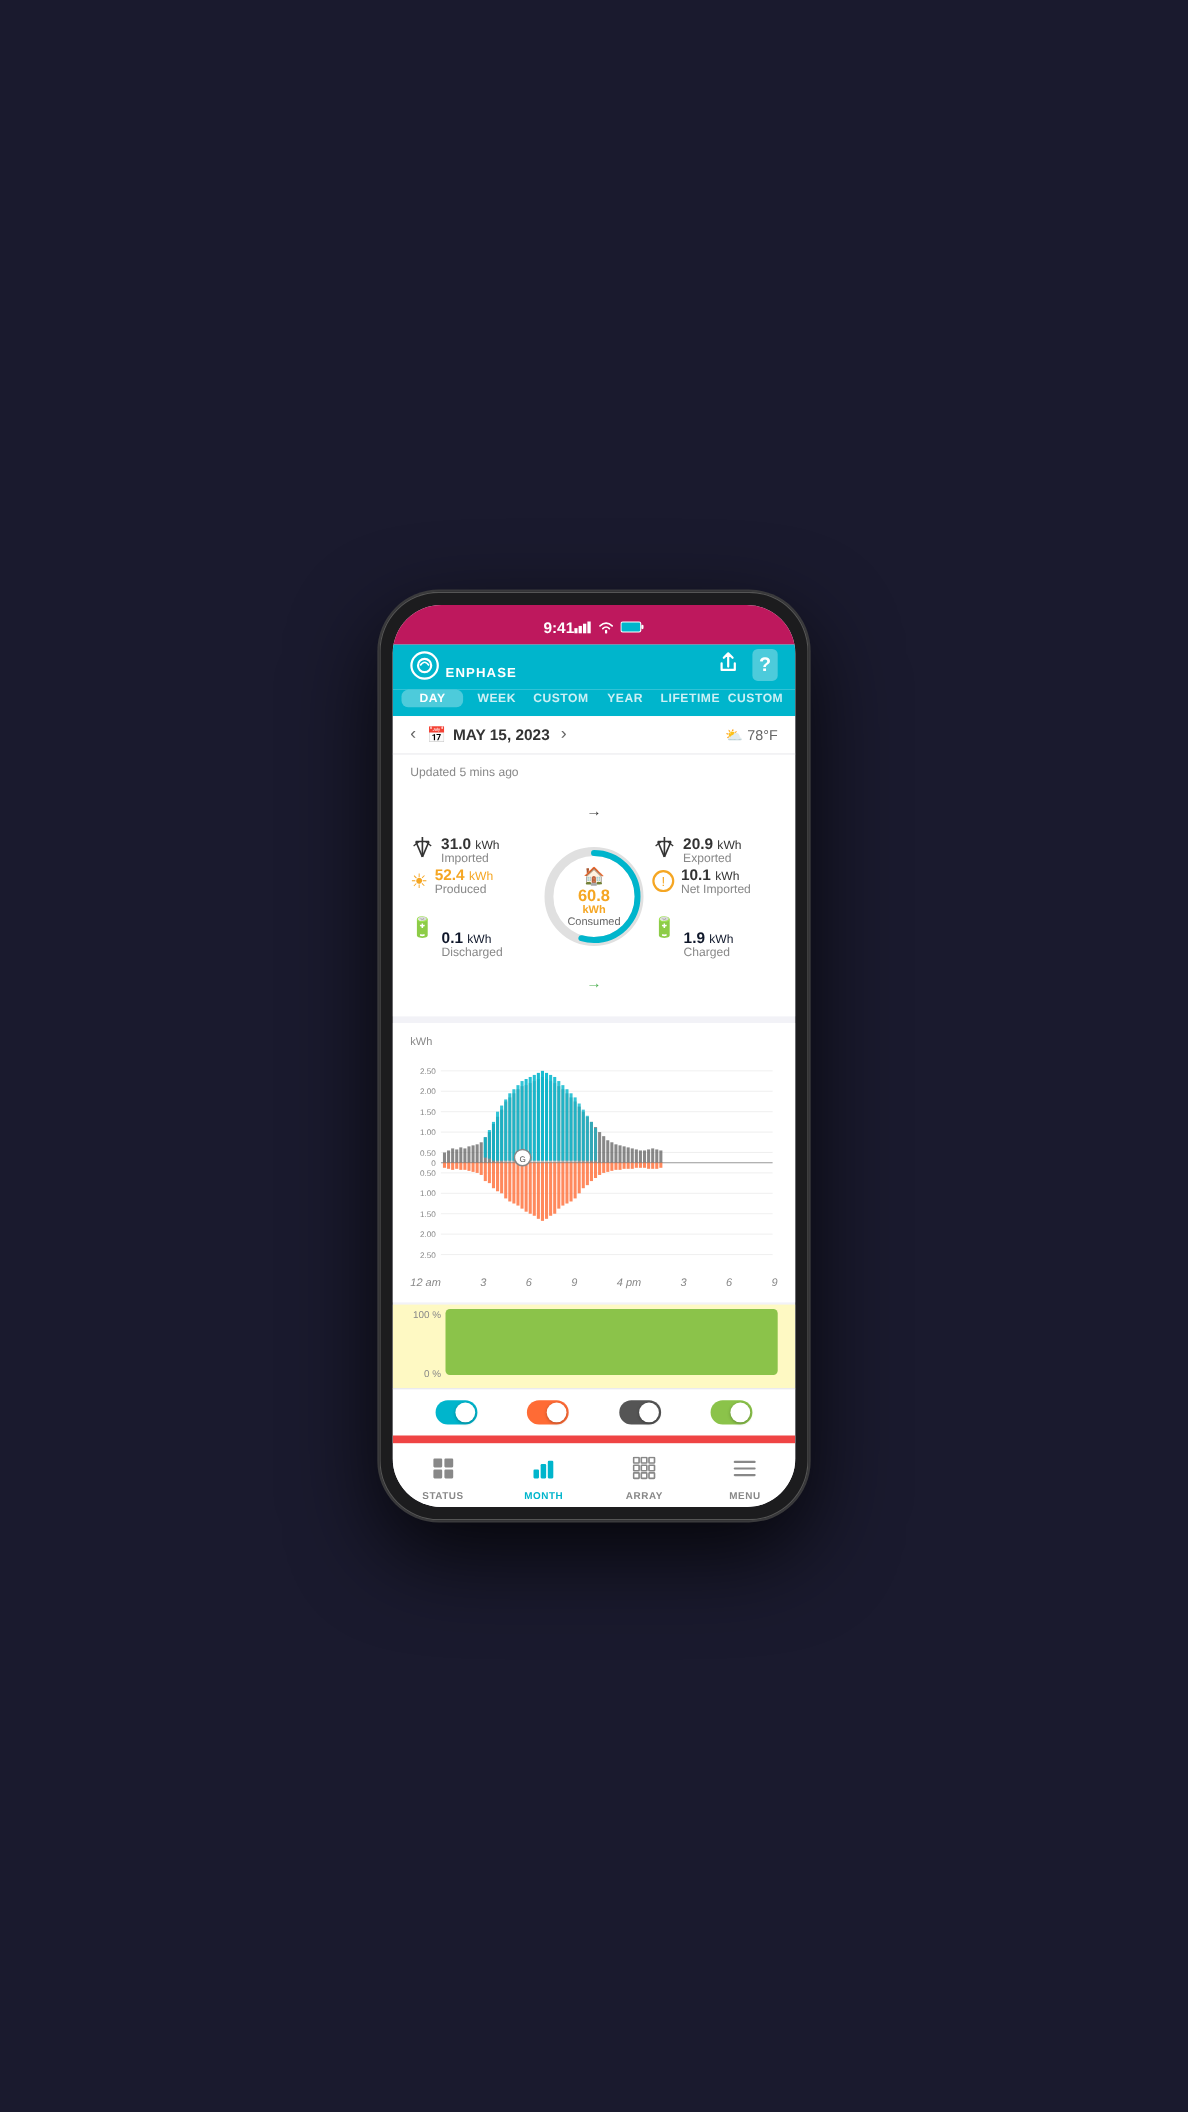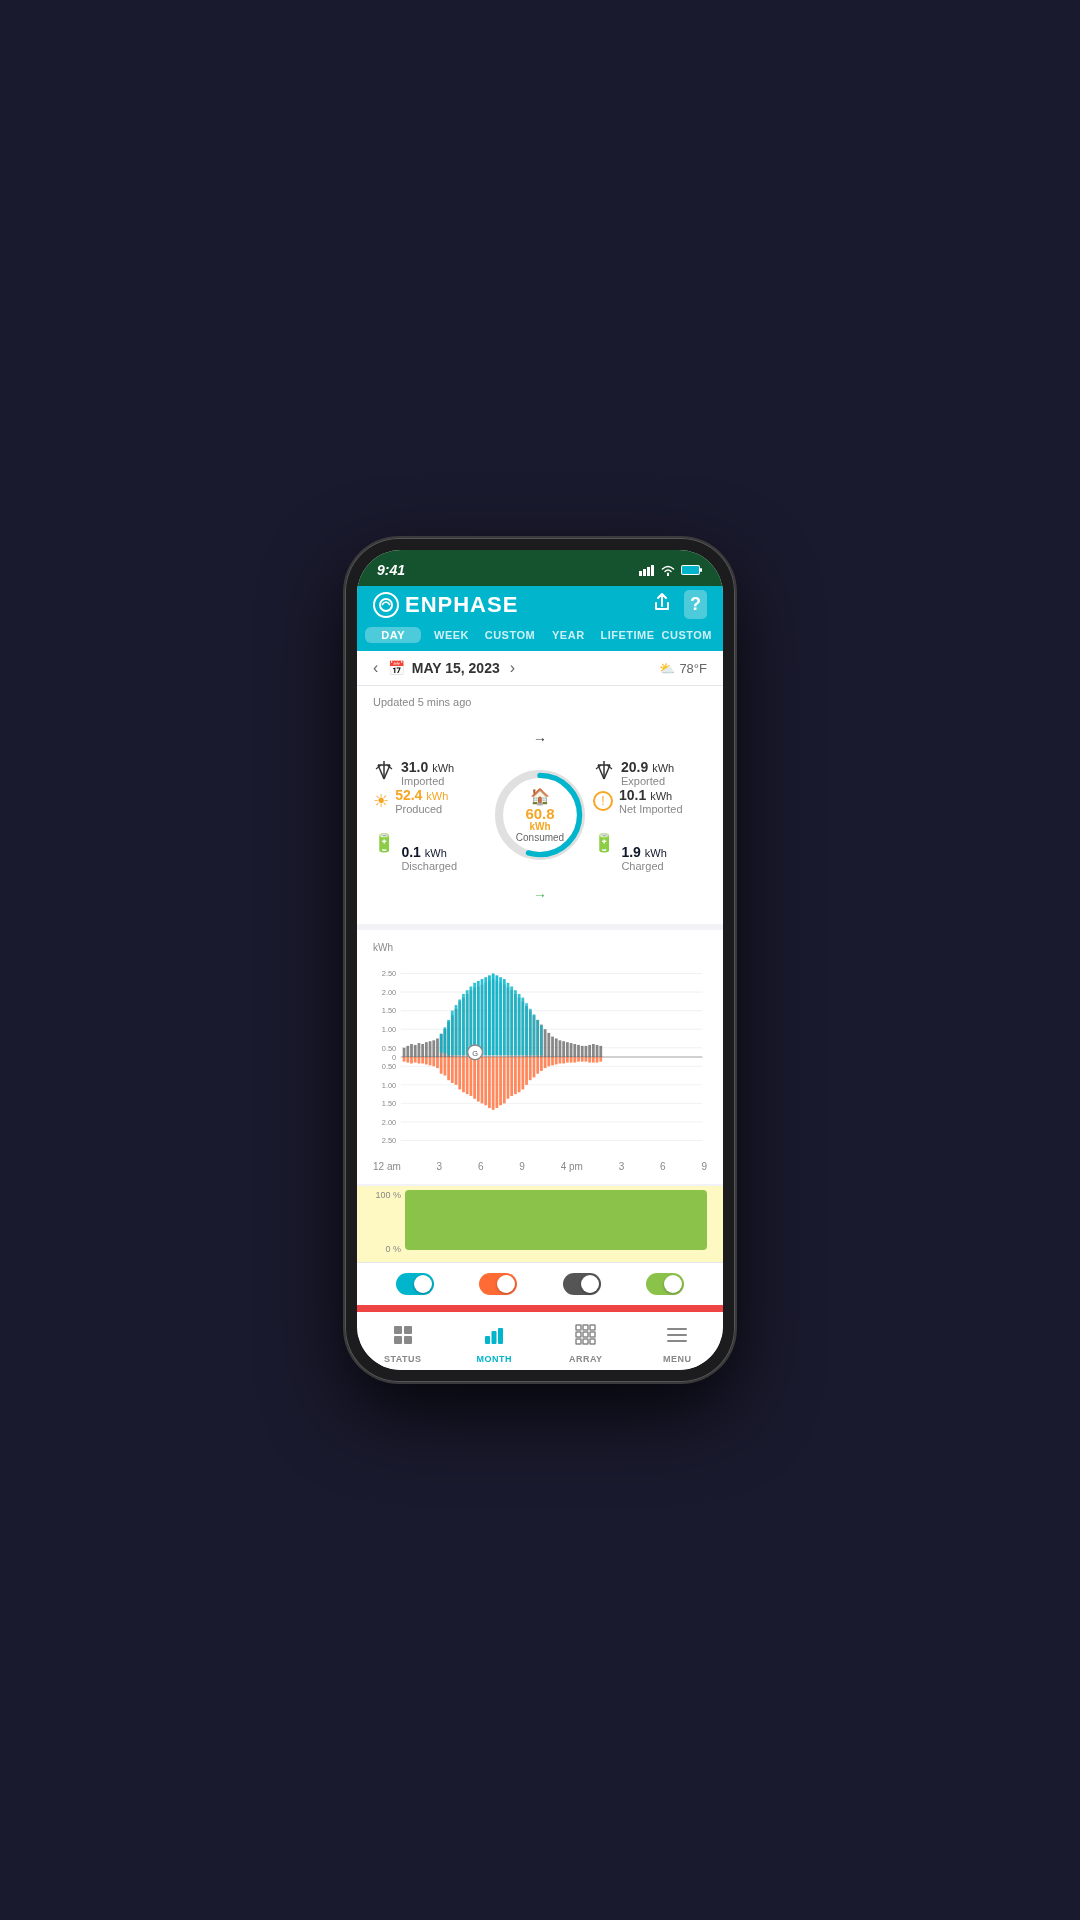--- a/index.html
+++ b/index.html
@@ -25,47 +25,46 @@
       width: 100%;
       height: 100%;
       background: #f2f2f7;
       border-radius: 44px;
       overflow: hidden;
       display: flex;
       flex-direction: column;
     }
     
     .status-bar {
-      background: #14532d;
+      background: #be185d;
       color: white;
       display: flex;
-      justify-content: space-between;
+      justify-content: center;
       align-items: center;
       padding: 8px 20px 4px;
       font-size: 12px;
       font-weight: 600;
       min-height: 36px;
-      font-style: italic;
     }
     .status-time { font-size: 14px; font-weight: 700; }
     .status-icons { display: flex; align-items: center; gap: 5px; }
     
     .header {
       background: #00b5cc;
       display: flex;
       justify-content: space-between;
       align-items: center;
       padding: 4px 16px 8px;
     }
     .logo {
       display: flex;
       align-items: flex-end;
       gap: 6px;
       color: white;
-      font-size: 22px;
+      font-size: 12px;
       font-weight: 700;
       letter-spacing: 1px;
     }
     .logo-icon {
       width: 26px;
       height: 26px;
       border: 2.5px solid white;
       border-radius: 50%;
       display: flex;
       align-items: center;
@@ -195,20 +194,21 @@
       height: 200px;
       width: 100%;
     }
     .chart-svg { width: 100%; height: 100%; }
     .chart-x-labels {
       display: flex;
       justify-content: space-between;
       padding: 4px 0;
       font-size: 10px;
       color: #888;
+      font-style: italic;
     }
     
     .battery-chart {
       background: #fef9c3;
       padding: 4px 16px 8px;
       margin-top: 2px;
     }
     .battery-bar-wrap {
       background: #8bc34a;
       height: 60px;

